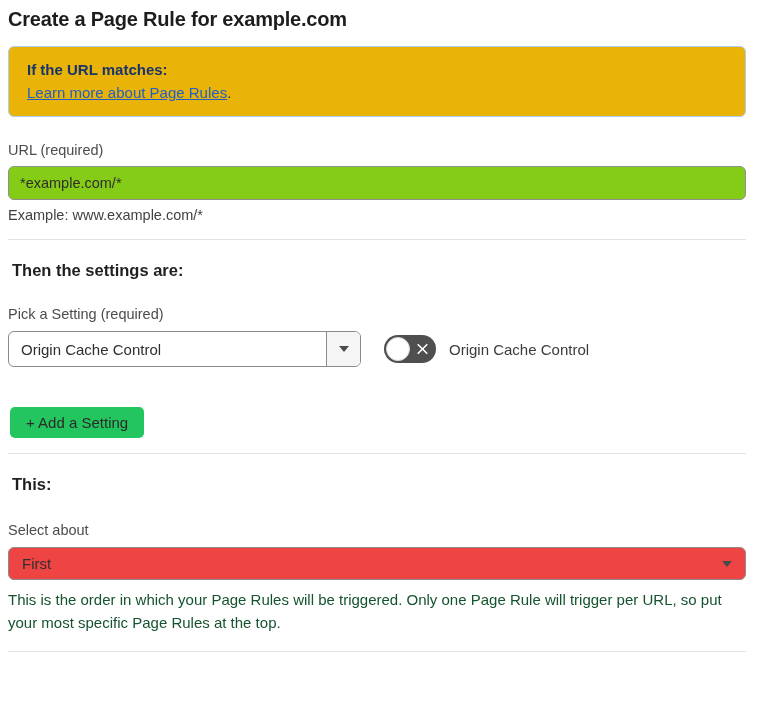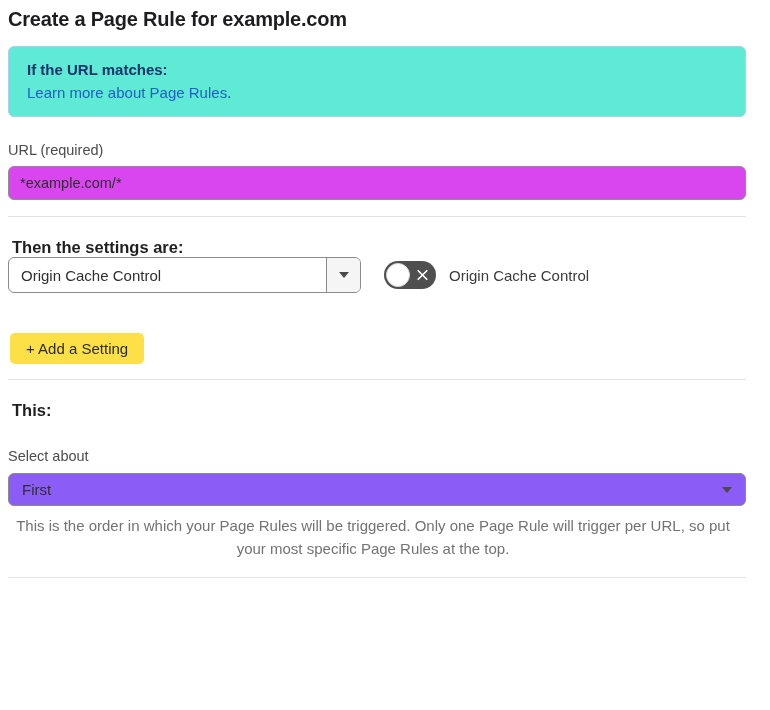--- a/index.html
+++ b/index.html
@@ -19,39 +19,40 @@
   }
   .page-title {
     font-size: 20px;
     font-weight: 700;
     color: #1d1d1f;
     margin: 2px 0 15px 0;
     letter-spacing: -0.2px;
   }
   
   .info-box {
-    background: #5eead4;
+    background: #eab308;
     border: 1px solid #abceee;
     border-radius: 6px;
     padding: 11px 18px 12px 18px;
     color: #17346b;
     font-size: 15px;
     line-height: 23px;
     margin-bottom: 25px;
   }
   .info-heading {
     font-weight: 700;
     margin: 0;
   }
   .info-body {
     margin: 0;
     max-width: 716px;
   }
   .info-link {
     color: #2160c4;
+    text-decoration: underline;
     cursor: pointer;
   }
   .info-link-suffix {
     color: #17346b;
   }
   
   .field-label {
     display: block;
     font-size: 14.5px;
     color: #4c4c4c;
@@ -62,21 +63,21 @@
     width: 100%;
     box-sizing: border-box;
     height: 34px;
     border: 1px solid #8f8f8f;
     border-radius: 6px;
     padding: 0 11px;
     font-size: 14.5px;
     color: #2e2e2e;
     font-family: inherit;
     outline: none;
-    background: #d946ef;
+    background: #84cc16;
   }
   .helper-text {
     margin: 7px 0 0 0;
     font-size: 14.5px;
     color: #424242;
   }
   .divider {
     border: none;
     border-top: 1px solid #e3e3e3;
     margin: 16px 0 0 0;
@@ -173,21 +174,21 @@
     justify-content: center;
     border: none;
     border-radius: 5px;
     font-size: 15px;
     font-family: inherit;
     padding: 7px 16px;
     cursor: pointer;
     line-height: 17px;
   }
   .btn-gray {
-    background: #fde047;
+    background: #22c55e;
     color: #2b2b2b;
   }
   .add-setting-btn {
     margin-top: 40px;
     margin-left: 2px;
   }
   .divider-after-add {
     margin-top: 15px;
   }
   .order-label {
@@ -196,58 +197,59 @@
   }
   .order-select {
     display: flex;
     align-items: center;
     justify-content: flex-start;
     width: 100%;
     box-sizing: border-box;
     height: 33px;
     border: 1px solid #8b8b8b;
     border-radius: 6px;
-    background: #8b5cf6;
+    background: #ef4444;
     padding: 0 13px;
     cursor: pointer;
   }
   .order-select .select-value {
     padding: 0;
   }
   .order-helper {
     margin: 8px 8px 0 0;
     font-size: 15px;
     line-height: 23px;
-    color: #737373;
+    color: #14532d;
     max-width: 748px;
-    text-align: center;
   }
   .divider-footer {
     margin-top: 17px;
   }
 </style>
 </head>
 <body>
 
 <div class="container">
 
   <h1 class="page-title">Create a Page Rule for example.com</h1>
 
   <div class="info-box">
     <p class="info-heading">If the URL matches:</p>
     <p class="info-body"><a class="info-link">Learn more about Page Rules</a><span class="info-link-suffix">.</span></p>
   </div>
 
   <label class="field-label">URL (required)</label>
   <input class="text-input" type="text" value="*example.com/*" style="">
+  <p class="helper-text">Example: www.example.com/*</p>
 
   <hr class="divider">
 
   <h2 class="section-heading">Then the settings are:</h2>
 
+  <label class="field-label picker-label">Pick a Setting (required)</label>
 
   <div class="setting-row">
     <div class="select-group">
       <span class="select-value">Origin Cache Control</span>
       <span class="select-caret-btn">
         <span class="caret-down"></span>
       </span>
     </div>
     <div class="toggle">
       <span class="toggle-knob"></span>

